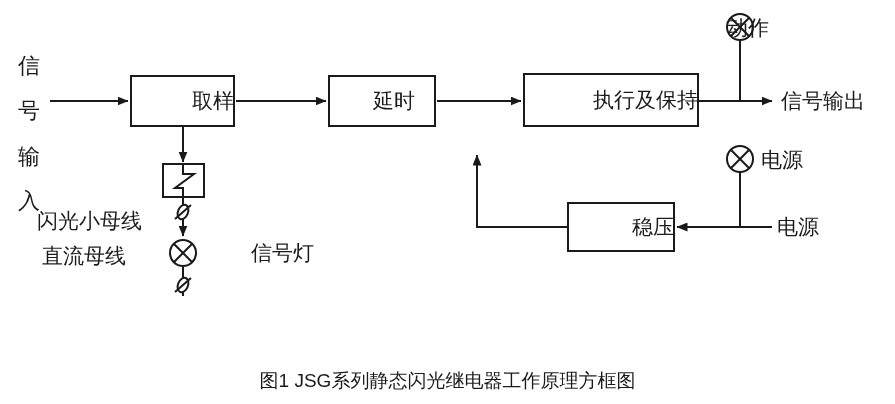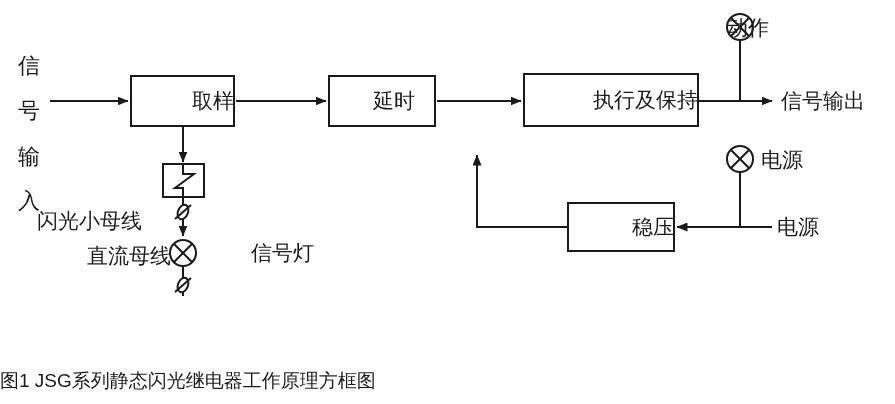--- a/index.html
+++ b/index.html
@@ -45,20 +45,21 @@
     color: #1a1a1a;
     font-size: 22px;
     line-height: 1;
     white-space: nowrap;
   }
   #caption {
     position: absolute;
     left: 0;
     top: 368px;
     width: 895px;
+    text-align: center;
     font-size: 19px;
     color: #1a1a1a;
     white-space: nowrap;
   }
 </style>
 </head>
 <body>
 
 <div id="page">
 
@@ -117,21 +118,21 @@
     <span class="vchar" style="top:146px;">输</span>
     <span class="vchar" style="top:190px;">入</span>
   </div>
 
   <div class="box-label" style="left:131px; top:90px; width:103px;">取样</div>
   <div class="box-label" style="left:329px; top:90px; width:86px;">延时</div>
   <div class="box-label" style="left:568px; top:216px; width:106px;">稳压</div>
   <div class="box-label" style="left:524px; top:89px; width:174px;">执行及保持</div>
 
   <div class="lbl" style="left:26px; top:210px;margin-left:11px;">闪光小母线</div>
-  <div class="lbl" style="left:42px; top:245px;margin-left:45px;">直流母线</div>
+  <div class="lbl" style="left:42px; top:245px;">直流母线</div>
 
   <div class="lbl" style="left:203px; top:242px;margin-left:48px;">信号灯</div>
   <div class="lbl" style="left:727px; top:17px;">动作</div>
   <div class="lbl" style="left:761px; top:149px;">电源</div>
   <div class="lbl" style="left:781px; top:90px;">信号输出</div>
   <div class="lbl" style="left:777px; top:216px;">电源</div>
 
   <div id="caption">图1  JSG系列静态闪光继电器工作原理方框图</div>
 
 </div>

